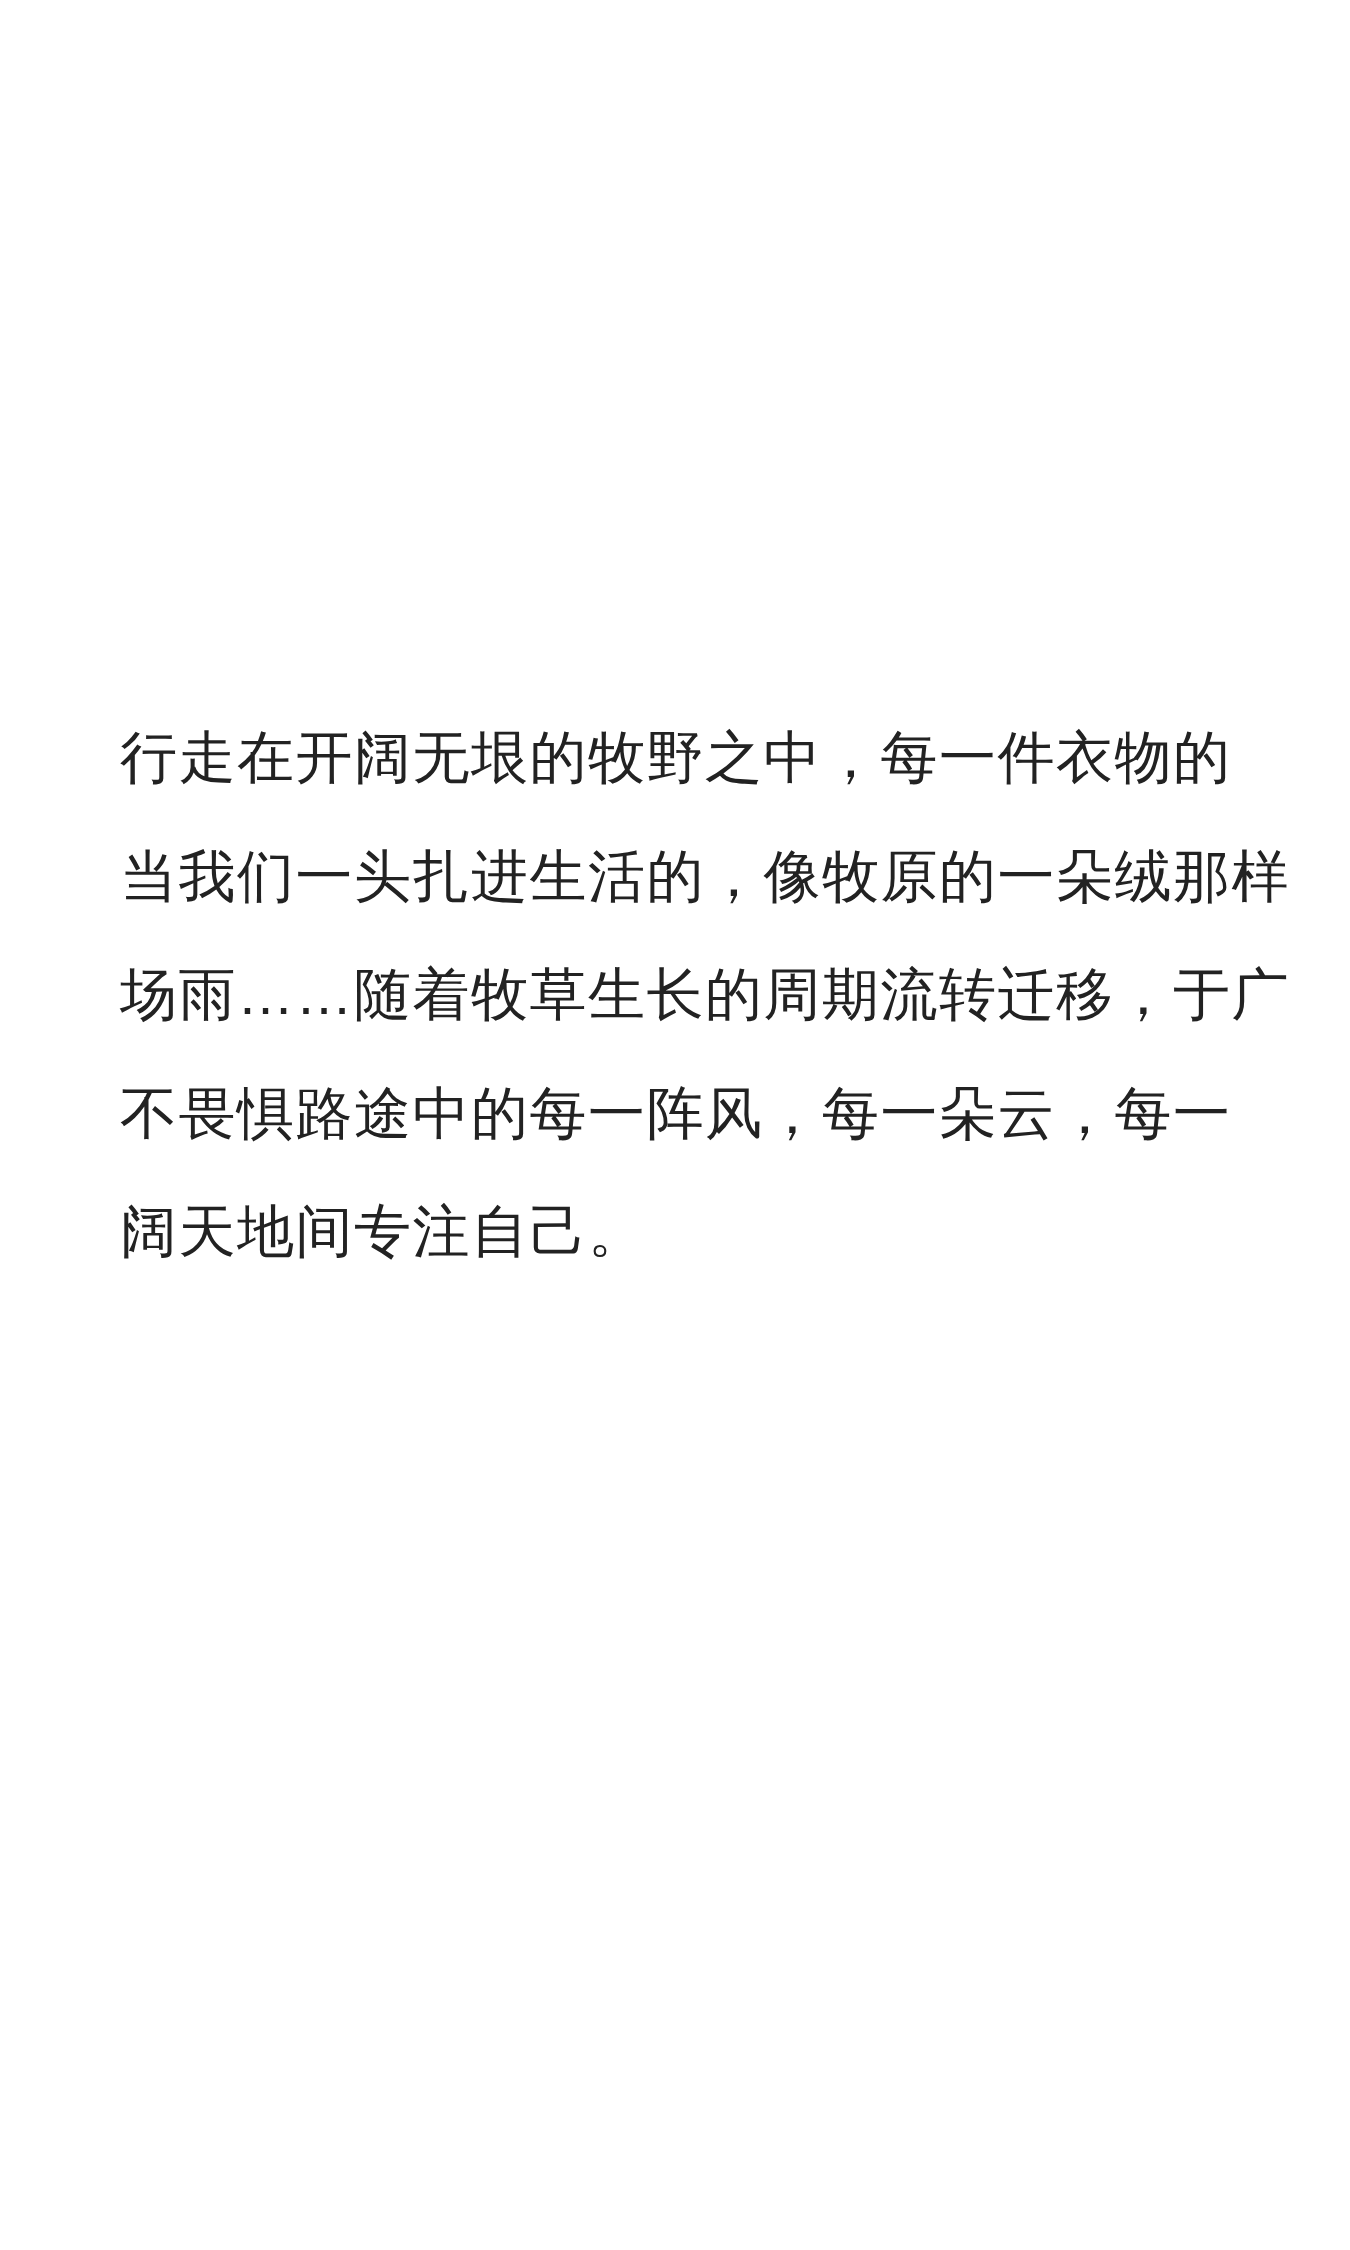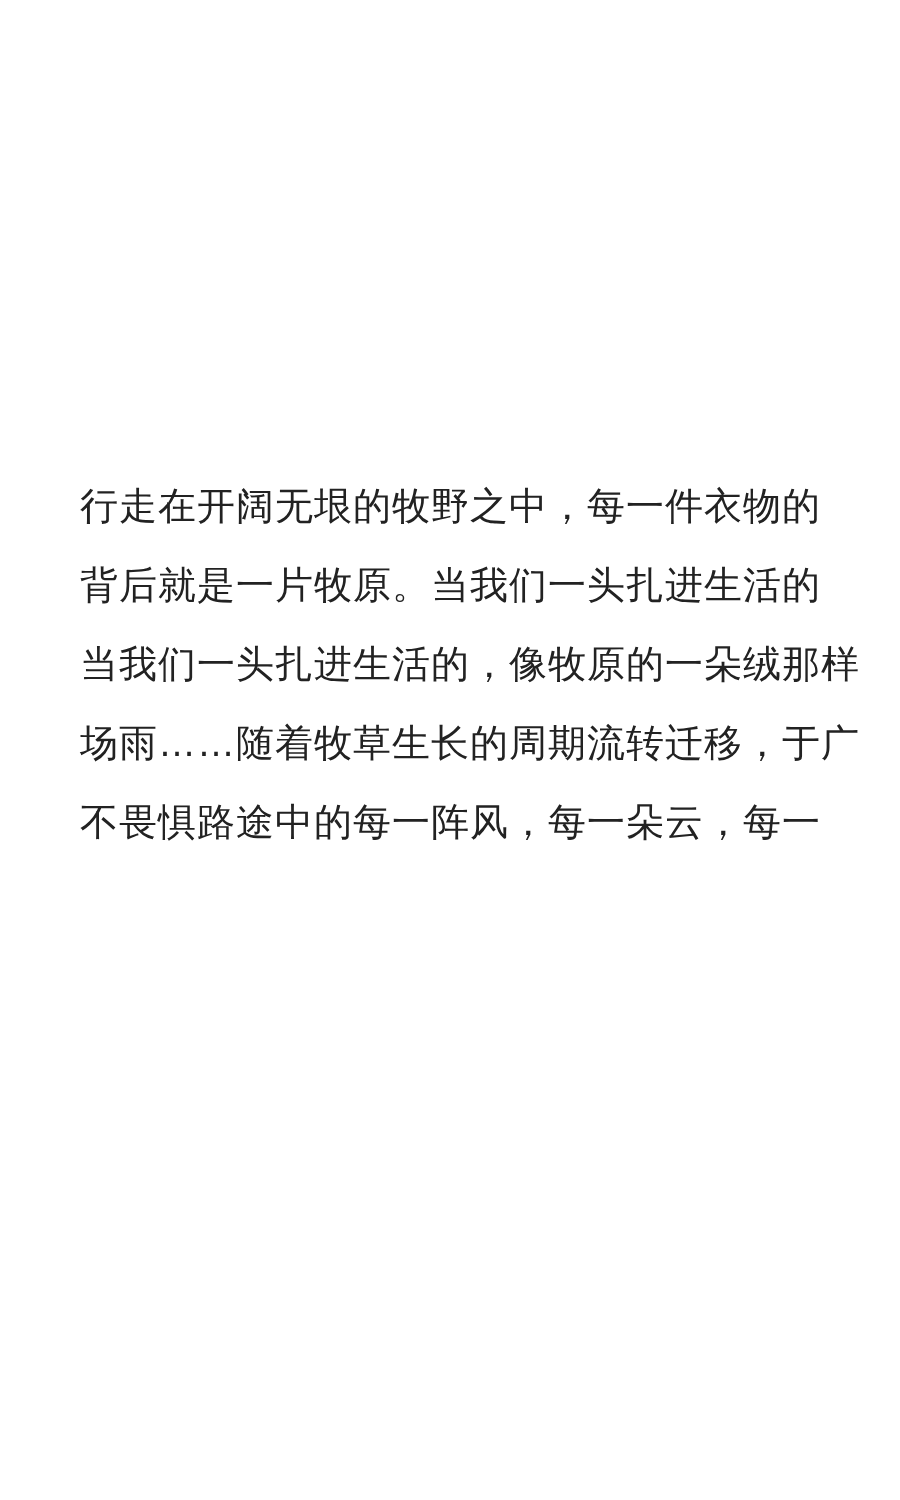--- a/index.html
+++ b/index.html
@@ -36,18 +36,18 @@
     display: block;
     height: 79px;
   }
 </style>
 </head>
 <body>
 
 <div class="page">
   <div class="article-text">
     <span class="paragraph-line">行走在开阔无垠的牧野之中，每一件衣物的</span>
-    <span class="paragraph-line">背后就是一片牧原。当我们一头扎进生活的</span>
     <span class="paragraph-line">当我们一头扎进生活的，像牧原的一朵绒那样</span>
     <span class="paragraph-line">场雨……随着牧草生长的周期流转迁移，于广</span>
     <span class="paragraph-line">不畏惧路途中的每一阵风，每一朵云，每一</span>
+    <span class="paragraph-line">阔天地间专注自己。</span>
   </div>
 </div>
 
 </body></html>

